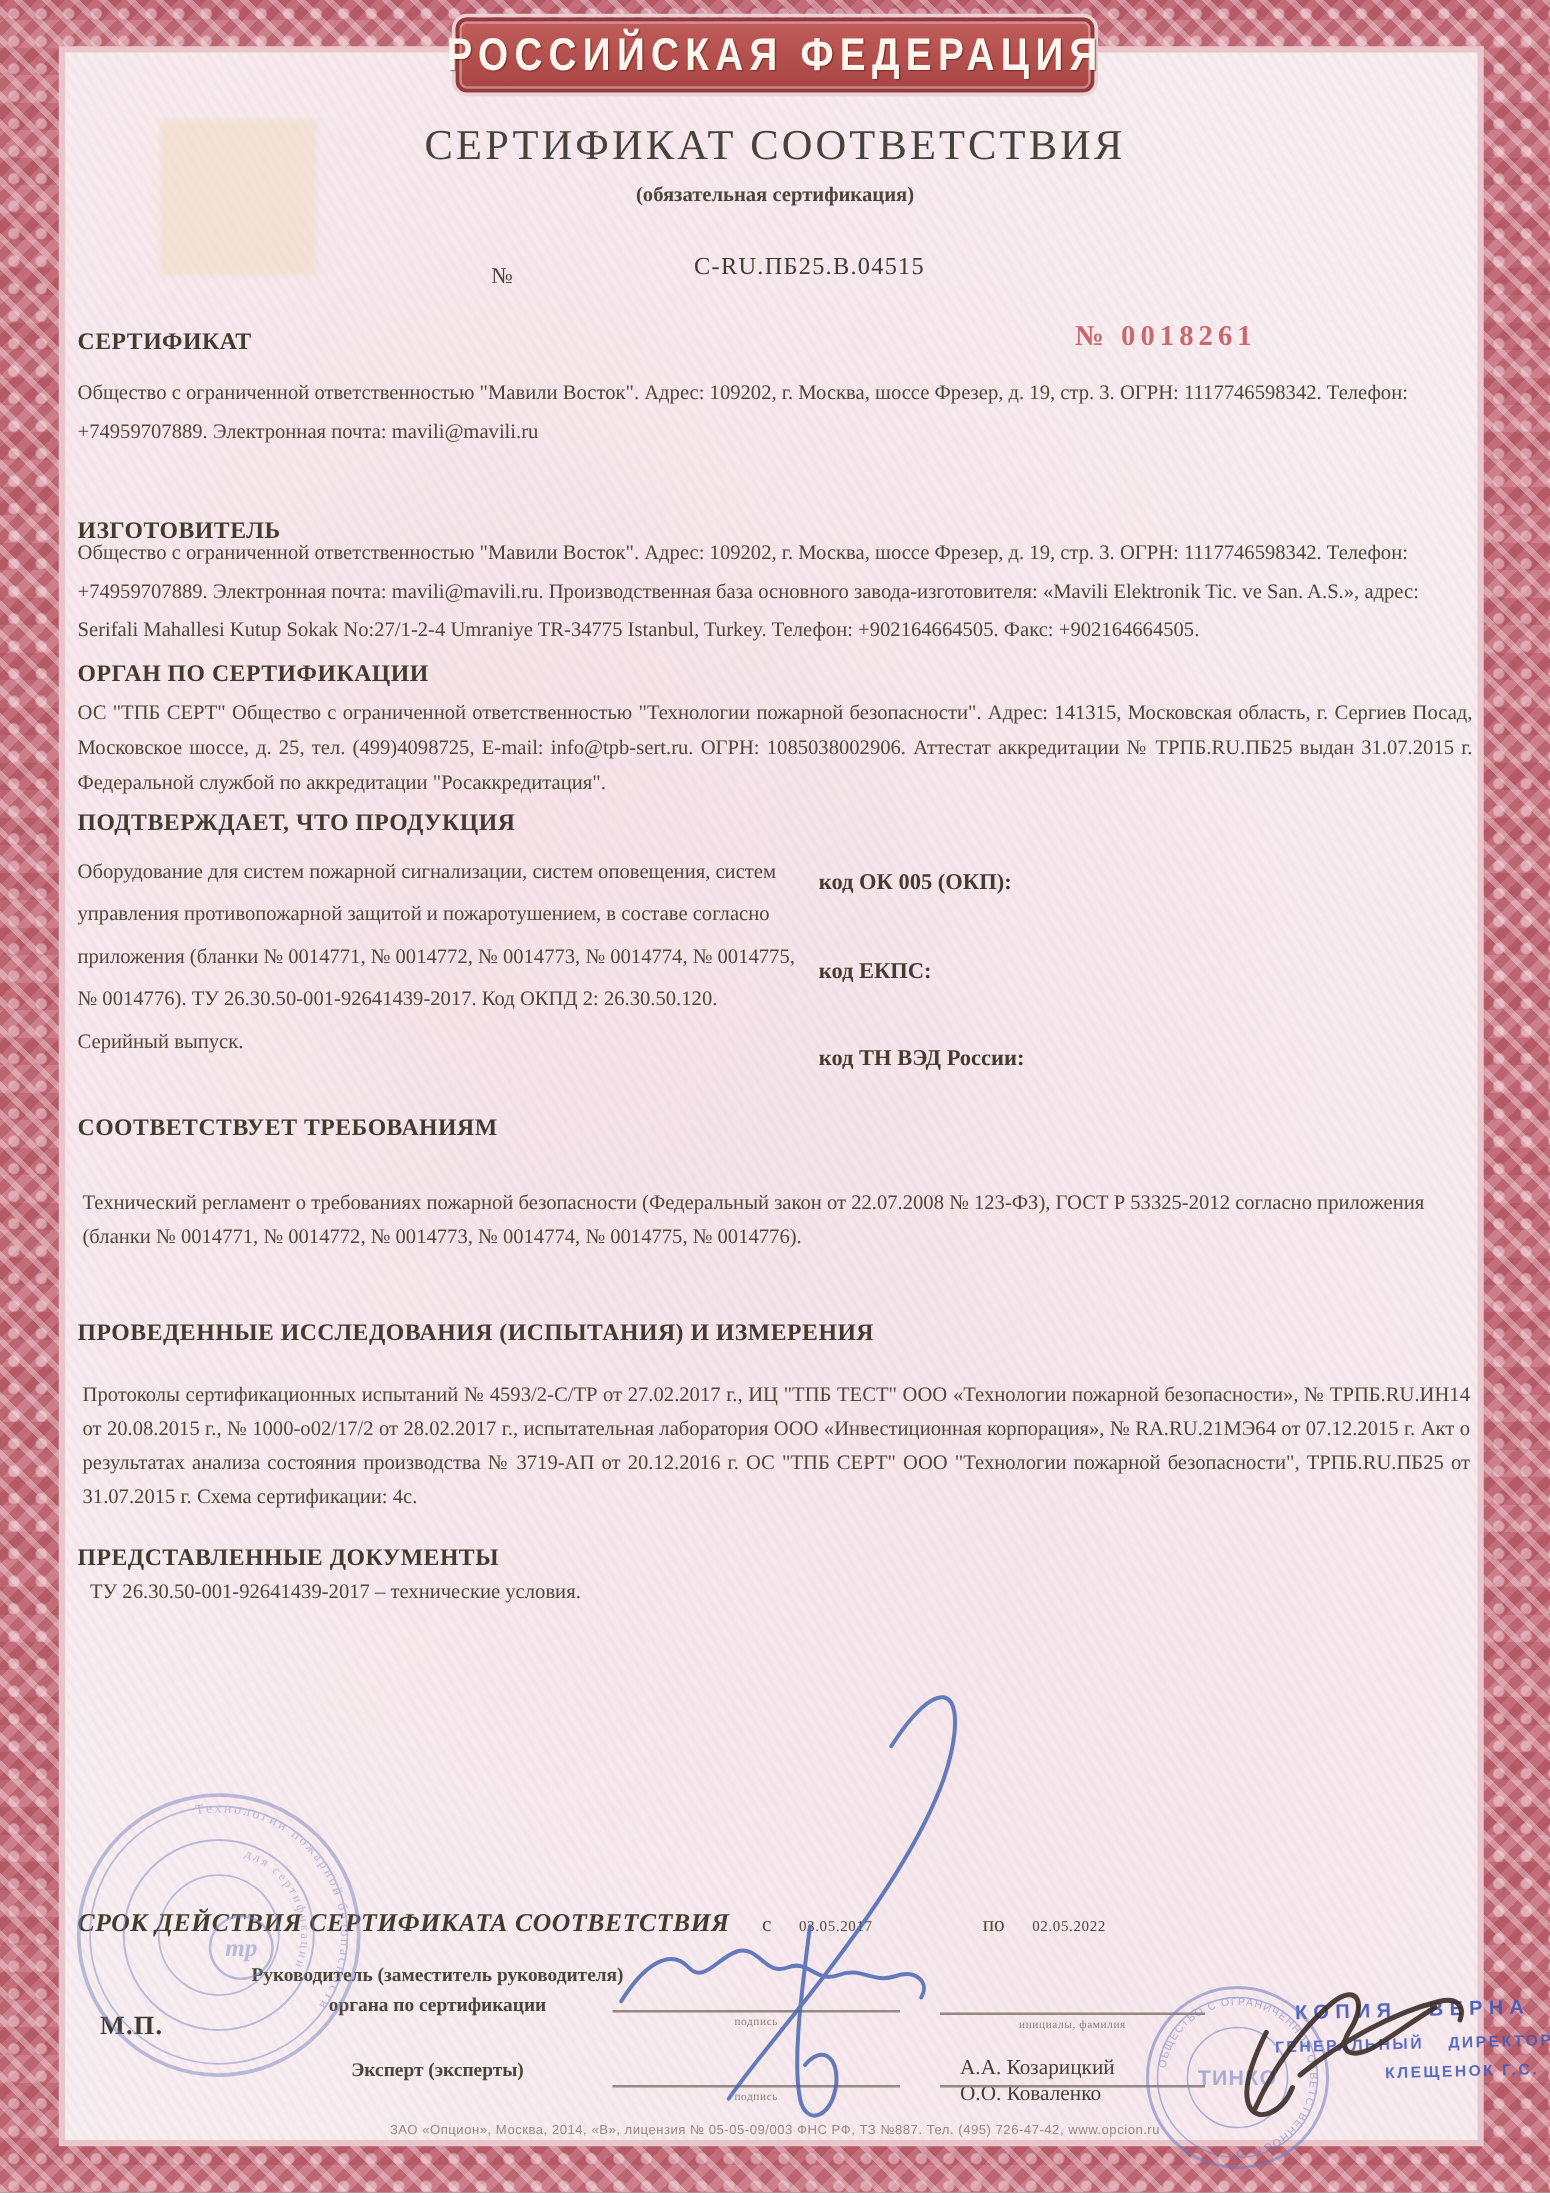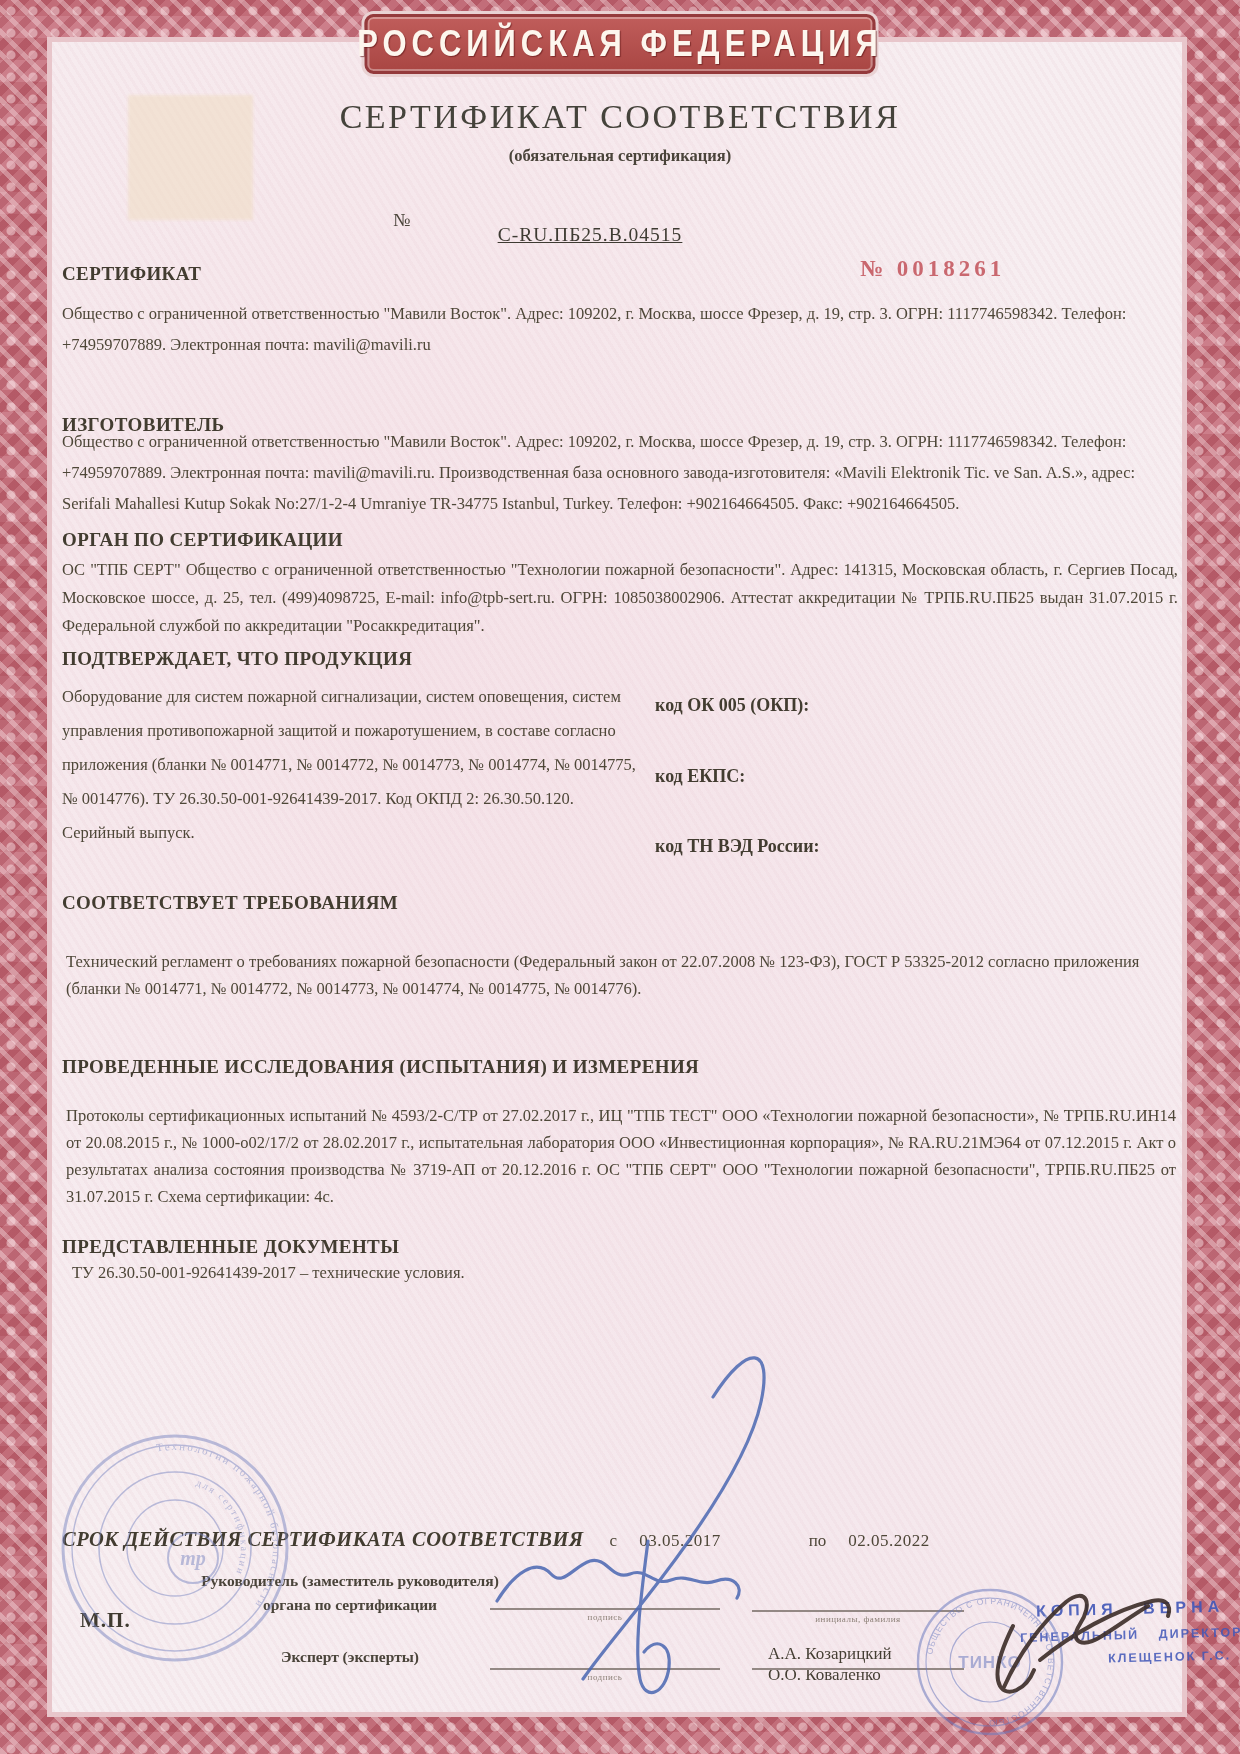--- a/index.html
+++ b/index.html
@@ -30,30 +30,30 @@
     box-shadow:0 0 0 3px #e9d2d3, inset 0 0 0 2px rgba(255,255,255,.35);
   }
   .banner span{
     font-family:"Liberation Sans", sans-serif;font-weight:bold;font-size:31px;color:#fdf6ee;
     letter-spacing:5px;transform:scaleY(1.18);text-shadow:1px 1px 1px rgba(90,20,20,.6);white-space:nowrap;
   }
   .doc-title{left:0;right:0;top:98px;text-align:center;font-size:34px;color:#45433b;letter-spacing:2.5px;}
   .doc-subtitle{left:0;right:0;top:146px;text-align:center;font-size:16.5px;font-weight:bold;color:#4a443a;}
   .wm-square{left:128px;top:95px;width:125px;height:125px;background:#f0ddc2;opacity:.55;filter:blur(1.5px);}
   .num-label{left:393px;top:210px;font-size:18px;color:#4a443a;}
-  .cert-number{left:440px;top:224px;width:300px;text-align:center;font-size:19.5px;color:#3e3b32;letter-spacing:1px;text-decoration:underline;}
+  .cert-number{left:440px;top:203px;width:300px;text-align:right;font-size:19.5px;color:#3e3b32;letter-spacing:1px;}
   .h-sec{font-weight:bold;font-size:19px;color:#423c30;letter-spacing:.4px;white-space:nowrap;}
   .blank-number{left:860px;top:256px;font-weight:bold;font-size:23px;color:#c4565e;letter-spacing:4px;opacity:.88;}
   .body-txt{font-size:16.5px;color:#4e4738;}
   .just{text-align:justify;}
   .code-label{font-weight:bold;font-size:18px;color:#423c30;white-space:nowrap;}
   .validity-row{left:62px;top:1528px;display:flex;align-items:baseline;white-space:nowrap;}
   .validity-row .vh{font-weight:bold;font-size:20.5px;color:#423c30;letter-spacing:.5px;font-style:italic;}
   .validity-row .vl{font-size:17px;color:#4e4738;margin-left:26px;}
-  .validity-row .vd{font-size:17px;color:#4e4738;margin-left:22px;letter-spacing:.5px;}
+  .validity-row .vd{font-size:12px;color:#4e4738;margin-left:22px;letter-spacing:.5px;}
   .validity-row .vl2{font-size:17px;color:#4e4738;margin-left:88px;}
   .role{font-weight:bold;font-size:15.5px;color:#4a443a;text-align:center;}
   .sig-line{border-top:2px solid #938884;height:0;}
   .cap{font-size:9px;color:#8d8178;text-align:center;letter-spacing:.5px;}
   .name-txt{font-size:17px;color:#443e33;white-space:nowrap;}
   .mp{left:80px;top:1608px;font-weight:bold;font-size:21px;color:#3f3a30;letter-spacing:1px;}
   .footer-txt{left:150px;top:1698px;width:940px;text-align:center;font-family:"Liberation Sans", sans-serif;
     font-size:10.5px;color:#97897f;letter-spacing:.4px;}
   .copy-l1{left:1036px;top:1600px;font-family:"Liberation Sans", sans-serif;font-weight:bold;font-size:16px;
     color:#4157b8;letter-spacing:5px;word-spacing:16px;transform:rotate(-1.5deg);opacity:.9;white-space:nowrap;}
@@ -127,20 +127,21 @@
   <div class="abs role" style="left:150px;top:1648px;width:400px;">Эксперт (эксперты)</div>
   <div class="abs sig-line" style="left:490px;top:1668px;width:230px;"></div>
   <div class="abs cap" style="left:490px;top:1672px;width:230px;">подпись</div>
   <div class="abs name-txt" style="left:768px;top:1644px;">А.А. Козарицкий</div>
   <div class="abs sig-line" style="left:752px;top:1668px;width:212px;"></div>
 
   <div class="abs copy-l1">КОПИЯ ВЕРНА</div>
   <div class="abs copy-l2">ГЕНЕРАЛЬНЫЙ ДИРЕКТОР</div>
   <div class="abs copy-l3">КЛЕЩЕНОК Г.С.</div>
 
+  <div class="abs footer-txt">ЗАО «Опцион», Москва, 2014, «В», лицензия № 05-05-09/003 ФНС РФ, ТЗ №887. Тел. (495) 726-47-42, www.opcion.ru</div>
 
   <svg class="overlay" width="1240" height="1754" viewBox="0 0 1240 1754">
     <defs>
       <path id="ringL" d="M 175 1548 m -98 0 a 98 98 0 1 1 196 0 a 98 98 0 1 1 -196 0"></path>
       <path id="ringL2" d="M 175 1548 m -66 0 a 66 66 0 1 1 132 0 a 66 66 0 1 1 -132 0"></path>
       <path id="ringR" d="M 990 1662 m -58 0 a 58 58 0 1 1 116 0 a 58 58 0 1 1 -116 0"></path>
     </defs>
 
     <g stroke="#7b87c2" fill="none" opacity="0.5">
       <circle cx="175" cy="1548" r="112" stroke-width="3"></circle>

